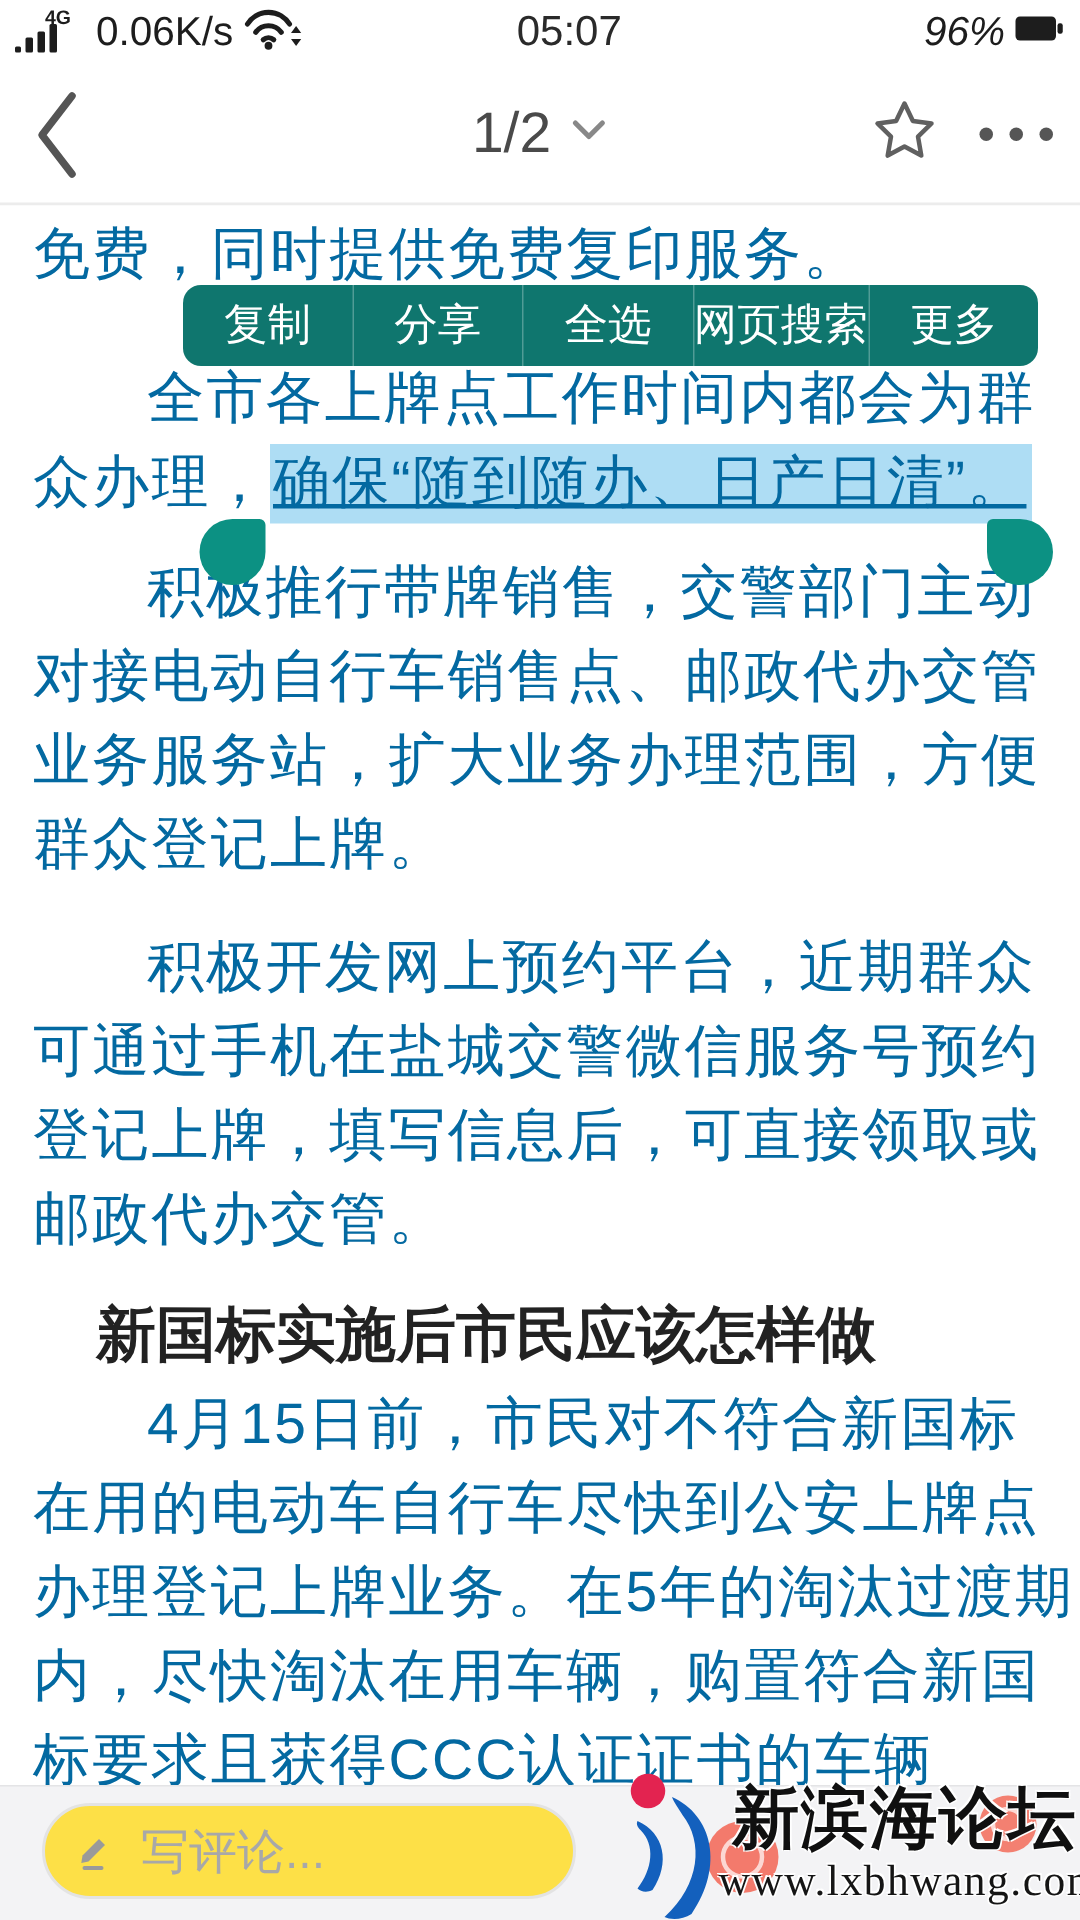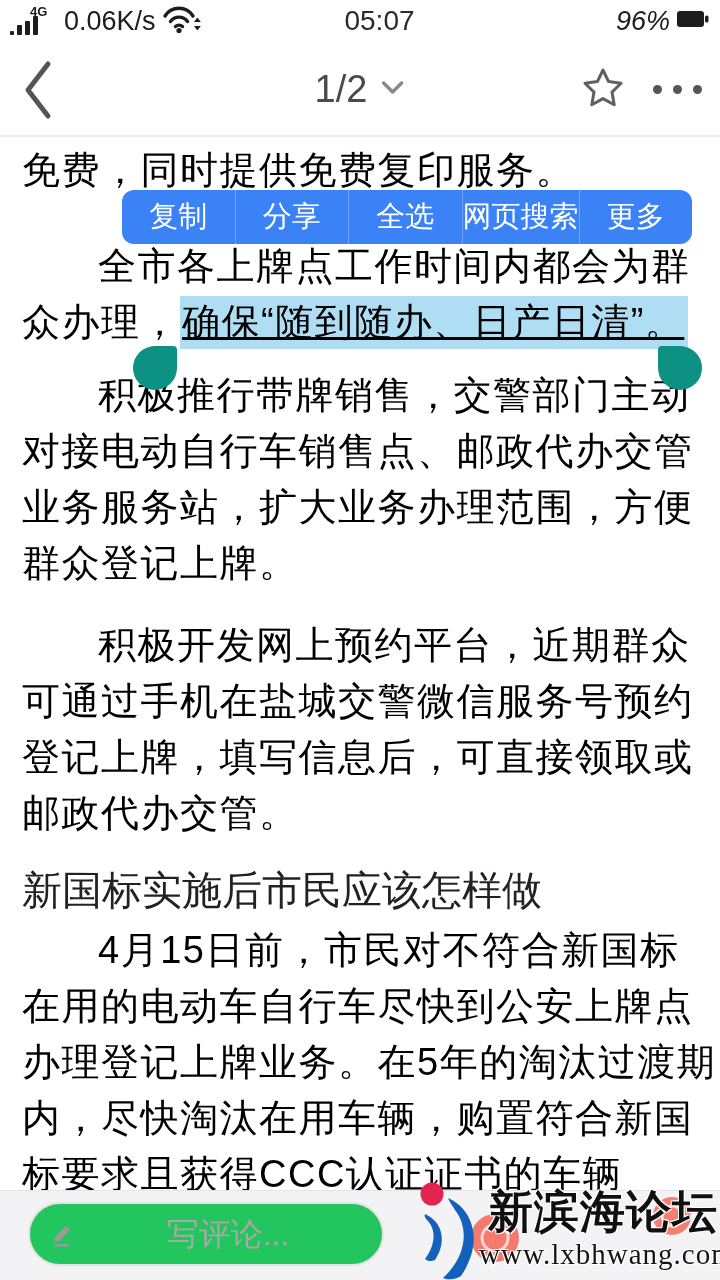--- a/index.html
+++ b/index.html
@@ -30,51 +30,51 @@
             align-items:center;justify-content:center;cursor:pointer;}
   .page-group{position:absolute;left:50%;top:0;transform:translateX(-50%);height:95px;
               display:flex;align-items:center;gap:12px;cursor:pointer;}
   .page-ind{font-size:38px;color:#4a4a4a;}
   .nav-right{position:absolute;right:16px;top:0;height:95px;display:flex;align-items:center;gap:26px;}
   .dots{display:flex;align-items:center;gap:11px;padding:10px 2px;}
   .dots i{width:9px;height:9px;border-radius:50%;background:#565656;display:block;}
 
   
   .content{position:absolute;top:137px;left:0;width:720px;height:1053px;background:#fff;}
-  .para{position:absolute;left:22px;right:22px;color:#000000;font-size:38px;letter-spacing:1.5px;}
+  .para{position:absolute;left:22px;right:22px;color:#0369a1;font-size:38px;letter-spacing:1.5px;}
   .tline{height:56px;line-height:56px;white-space:nowrap;overflow:visible;}
   .indent{text-indent:2em;}
   .p1{top:5px;}   
   .p2{top:101px;} 
   .p3{top:230px;} 
   .p4{top:480px;} 
-  .h2{position:absolute;left:22px;top:725px;font-size:40px;font-weight:normal;
+  .h2{position:absolute;left:22px;top:725px;margin-left:42px;font-size:40px;font-weight:bold;
       color:#222;height:56px;line-height:56px;}
   .p5{top:785px;} 
   .sel{background:#aeddf4;padding:5px 4px 6px 2px;text-decoration:underline;}
 
   
   .handle{position:absolute;width:44px;height:44px;background:#0c9183;z-index:5;cursor:grab;}
   .handle.left{left:133px;top:209px;border-radius:50% 4px 50% 50%;}
   .handle.right{left:658px;top:209px;border-radius:4px 50% 50% 50%;}
 
   
-  .ctx-menu{position:absolute;left:122px;top:53px;width:570px;height:54px;background:#3b82f6;
+  .ctx-menu{position:absolute;left:122px;top:53px;width:570px;height:54px;background:#0f766e;
             border-radius:12px;display:flex;align-items:stretch;z-index:6;}
   .ctx-item{flex:1;display:flex;align-items:center;justify-content:center;color:#fff;
             font-size:29px;white-space:nowrap;cursor:pointer;}
   .ctx-item + .ctx-item{border-left:1px solid rgba(255,255,255,.28);}
 
   
   .bottom-bar{position:absolute;top:1190px;left:0;width:720px;height:90px;background:#f3f3f5;
               border-top:1px solid #e4e4e6;box-sizing:border-box;z-index:8;}
   .comment-pill{position:absolute;left:28px;top:11px;width:356px;height:64px;}
   .comment-input{width:100%;height:100%;box-sizing:border-box;border:2px solid #e3e3e3;
-                 border-radius:32px;background:#22c55e;padding:0 20px 0 64px;font-size:32px;
-                 color:#555;outline:none;font-family:"Liberation Sans","DejaVu Sans",sans-serif;text-align:center;}
+                 border-radius:32px;background:#fde047;padding:0 20px 0 64px;font-size:32px;
+                 color:#555;outline:none;font-family:"Liberation Sans","DejaVu Sans",sans-serif;}
   .comment-input::placeholder{color:#a8a8a8;}
   .pencil{position:absolute;left:20px;top:17px;pointer-events:none;}
 
   
   .watermark{position:absolute;left:415px;top:1178px;width:305px;height:102px;z-index:9;
              pointer-events:none;}
   .wm-logo{position:absolute;left:0;top:0;}
   .wm-title{position:absolute;left:73px;top:4px;font-family:"Liberation Serif","DejaVu Serif",serif;
             font-weight:bold;font-size:45px;color:#101010;white-space:nowrap;letter-spacing:1px;
             text-shadow:-1px -1px 0 #fff,1px -1px 0 #fff,-1px 1px 0 #fff,1px 1px 0 #fff;}

